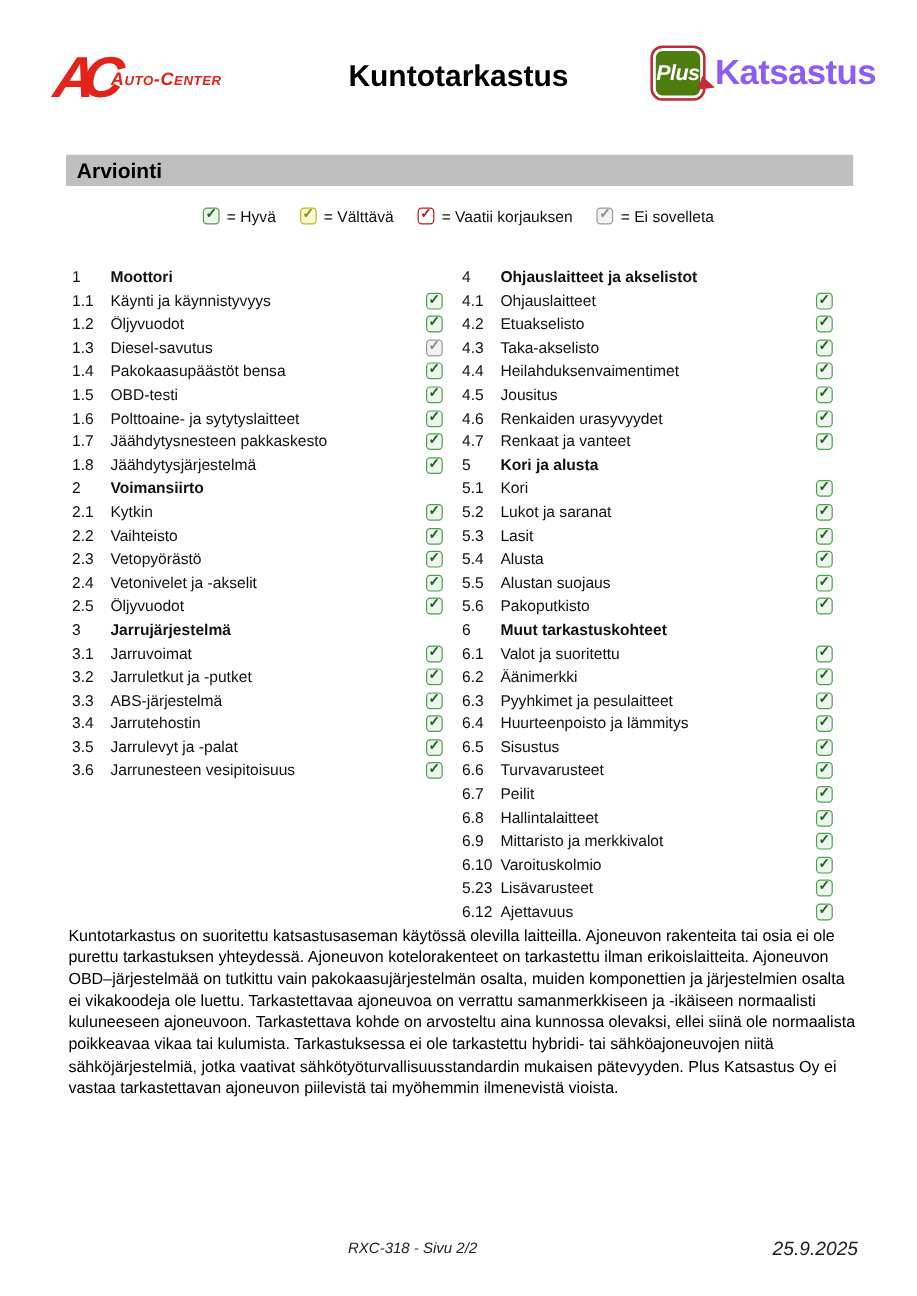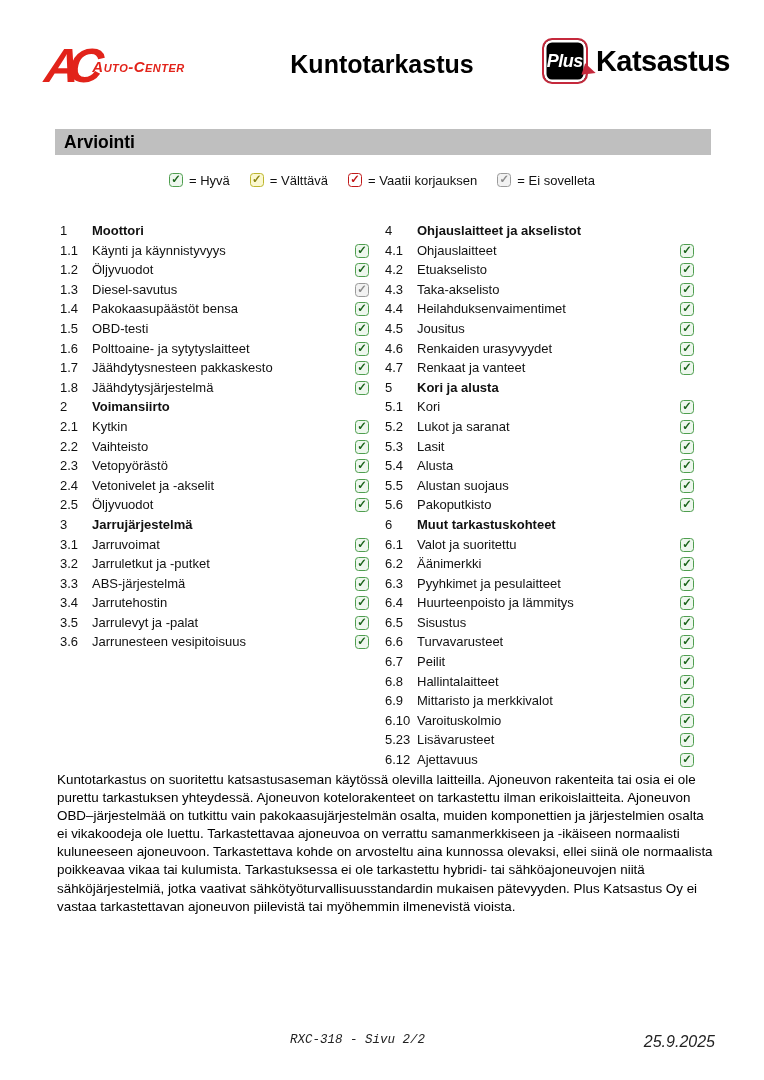--- a/index.html
+++ b/index.html
@@ -23,31 +23,31 @@
     color:#e2231a;font-style:italic;font-weight:700;
     font-size:15px;font-variant:small-caps;letter-spacing:.5px;
   }
   .doc-title{
     position:absolute;left:0;top:50px;width:100%;
     text-align:center;font-size:25px;font-weight:700;color:#000;margin:0;
   }
   .plus-logo{position:absolute;right:34px;top:38px;display:flex;align-items:center;}
   .plus-bubble{
     position:relative;width:46px;height:46px;
-    background:#000000;border:2px solid #c5293c;border-radius:10px;
+    background:#4d7c0f;border:2px solid #c5293c;border-radius:10px;
     box-shadow:inset 0 0 0 2.5px #ffffff;
     display:flex;align-items:center;justify-content:center;box-sizing:border-box;
   }
   .plus-word{color:#fff;font-style:italic;font-weight:700;font-size:18px;letter-spacing:-.5px;}
   .plus-tail{
     position:absolute;right:-10px;bottom:5px;width:0;height:0;
     border-top:6px solid transparent;border-bottom:6px solid transparent;
     border-left:13px solid #c5293c;transform:rotate(18deg);
   }
-  .plus-text{margin-left:8px;color:#000000;font-weight:700;font-size:29px;letter-spacing:-.5px;}
+  .plus-text{margin-left:8px;color:#8b5cf6;font-weight:700;font-size:29px;letter-spacing:-.5px;}
 
   
   .section-bar{
     position:absolute;left:55px;top:129px;width:656px;height:26px;
     background:#bfbfbf;color:#000;font-size:17.5px;font-weight:700;
     line-height:26px;padding-left:9px;box-sizing:border-box;
   }
 
   
   .legend{
@@ -77,21 +77,21 @@
 
   
   .disclaimer{
     position:absolute;left:57px;top:771px;width:660px;
     font-size:13.4px;line-height:18.1px;color:#000;margin:0;
   }
 
   
   .footer-center{
     position:absolute;left:290px;top:1033px;
-    font-size:12.5px;font-style:italic;color:#222;font-family:Liberation Mono, monospace;
+    font-size:12.5px;font-style:italic;color:#222;
   }
   .footer-right{
     position:absolute;right:49px;top:1033px;
     font-size:16px;font-style:italic;color:#222;
   }
 </style>
 </head>
 <body>
 
 <div class="page">

